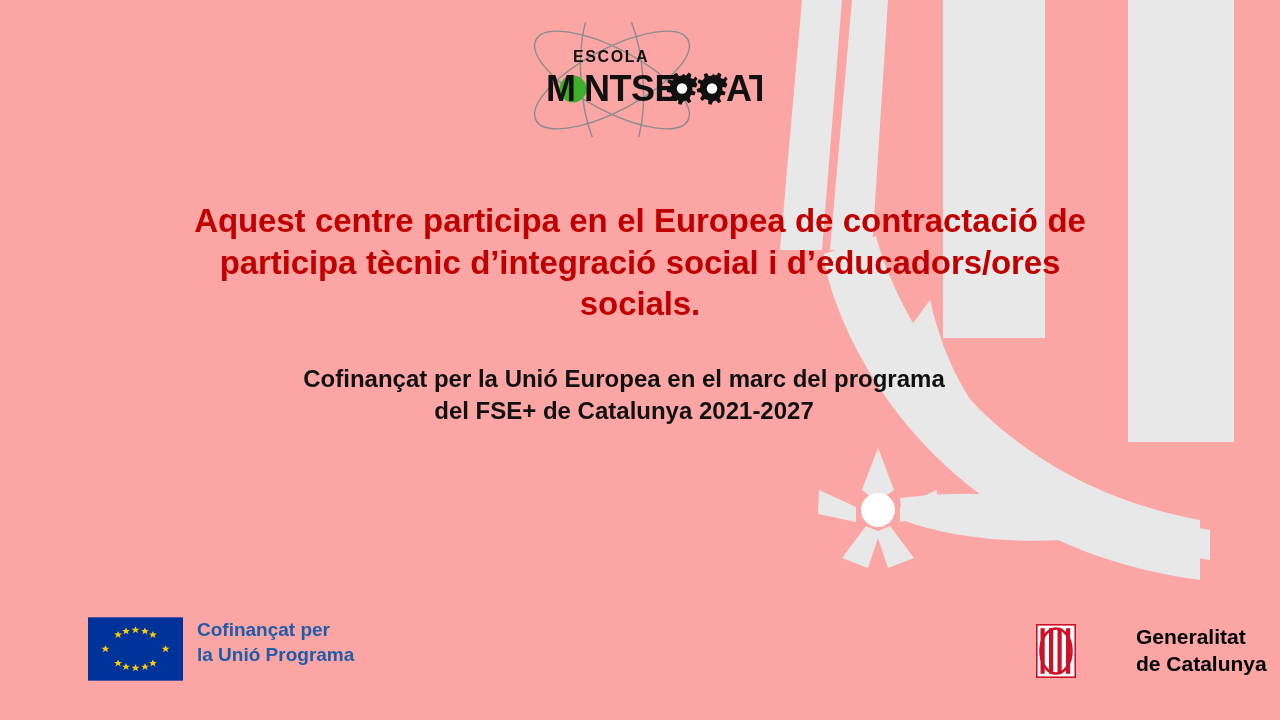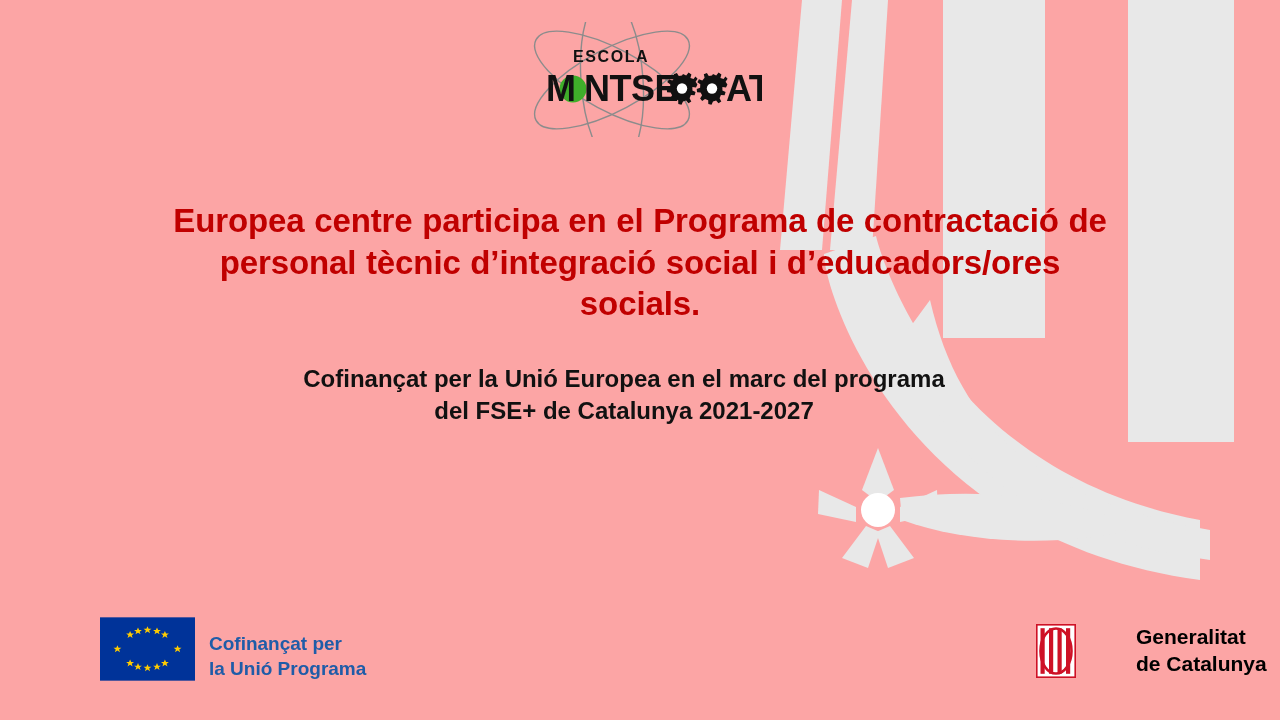--- a/index.html
+++ b/index.html
@@ -85,24 +85,23 @@
     font-size: 24px;
     line-height: 1.33;
   }
 
   
   .eu-logo {
     position: absolute;
     left: 88px;
     top: 617px;
     display: flex;
-    align-items: flex-end;
+    align-items: flex-start;
     gap: 14px;
     z-index: 3;
-    margin-left: 12px;
   }
   .eu-flag {
     width: 95px;
     height: 64px;
     flex: none;
     display: block;
   }
   .eu-text {
     color: #1F5CA8;
     font-family: "Liberation Sans", sans-serif;
@@ -194,22 +193,22 @@
 
       <text x="73" y="40" fill="#111111" font-family="Liberation Sans, sans-serif" font-size="16" font-weight="bold" letter-spacing="1.6">ESCOLA</text>
       <text x="46" y="79" fill="#111111" font-family="Liberation Sans, sans-serif" font-size="36" font-weight="bold" letter-spacing="-0.5">M</text>
       <text x="84" y="79" fill="#111111" font-family="Liberation Sans, sans-serif" font-size="36" font-weight="bold" letter-spacing="-0.5">NTSE</text>
       <text x="226" y="79" fill="#111111" font-family="Liberation Sans, sans-serif" font-size="36" font-weight="bold" letter-spacing="-0.5">AT</text>
     </svg>
   </div>
 
   <div class="title-block">
     <h1 class="main-title">
-      <span style="display: block;">Europea centre participa en el Programa de contractació de</span>
-      <span style="display: block;">personal tècnic d’integració social i d’educadors/ores</span>
+      <span style="display: block;">Aquest centre participa en el Europea de contractació de</span>
+      <span style="display: block;">participa tècnic d’integració social i d’educadors/ores</span>
       <span style="display: block;">socials.</span>
     </h1>
   </div>
 
   <div class="subtitle-block">
     <p class="subtitle">
       <span style="display: block;">Cofinançat per la Unió Europea en el marc del programa</span>
       <span style="display: block;">del FSE+ de Catalunya 2021-2027</span>
     </p>
   </div>

